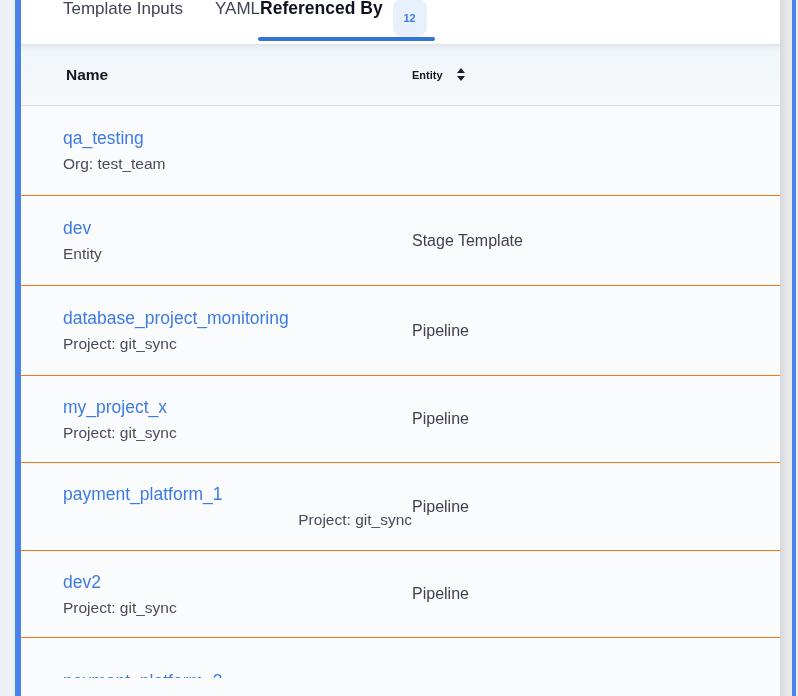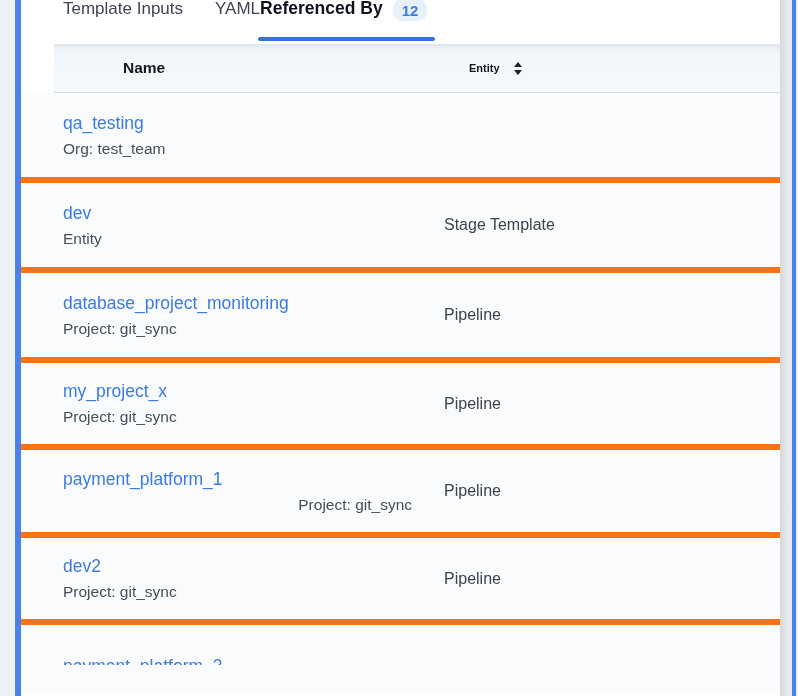--- a/index.html
+++ b/index.html
@@ -27,40 +27,40 @@
 
   
   .tabbar{height:44px;background:#ffffff;display:flex;align-items:stretch;
     padding-left:42px;flex:0 0 auto;overflow:hidden;}
   .tab{position:relative;display:flex;align-items:flex-start;cursor:pointer;}
   .tab .tab-label{margin-top:-3px;line-height:23px;font-size:17px;color:#3f4455;white-space:nowrap;}
   .tab.t1{margin-right:32px;}
   .tab.t2{}
   .tab.active .tab-label{font-size:17.5px;font-weight:700;color:#0f1320;}
   .tab-badge{display:inline-flex;align-items:center;justify-content:center;
-    margin-left:10px;margin-top:-1px;height:22px;min-width:34px;padding:0 9px;
+    margin-left:10px;margin-top:-1px;height:38px;min-width:34px;padding:0 9px;
     border-radius:9px;background:var(--badge-bg);color:var(--badge-text);
-    font-size:15px;font-weight:700;text-align:center;}
+    font-size:11px;font-weight:700;text-align:center;}
   .tab-underline{position:absolute;left:-2px;right:-8px;bottom:3px;height:4px;
     border-radius:3px;background:var(--underline-blue);}
 
   
-  .thead{height:49px;flex:0 0 auto;display:flex;align-items:center;padding-left:69px;
+  .thead{height:62px;flex:0 0 auto;display:flex;align-items:center;padding-left:45px;
     background:linear-gradient(180deg,#f1f6fa 0%,#f5f9fc 100%);
     border-bottom:1px solid #d8dce2;
-    box-shadow:inset 0 7px 6px -5px rgba(22,34,55,0.10);margin-left:33px;}
+    box-shadow:inset 0 7px 6px -5px rgba(22,34,55,0.10);}
   .th-name{width:346px;font-size:15.5px;font-weight:700;color:#14171f;}
   .th-entity{display:flex;align-items:center;font-size:11px;font-weight:700;color:#14171f;cursor:pointer;}
   .sort-icon{display:flex;flex-direction:column;align-items:center;margin-left:14px;gap:3px;}
   .sort-icon .up{width:0;height:0;border-left:4.5px solid transparent;border-right:4.5px solid transparent;border-bottom:5px solid #1d212b;}
   .sort-icon .down{width:0;height:0;border-left:4.5px solid transparent;border-right:4.5px solid transparent;border-top:5px solid #1d212b;}
 
   
   .list{height:572px;flex:0 0 auto;overflow:hidden;background:var(--row-bg);}
-  .row{display:flex;background:var(--row-bg);border-bottom:6px solid #f97316;height:90px;gap:32px;}
+  .row{display:flex;background:var(--row-bg);border-bottom:1px solid #f97316;height:90px;}
   .row.h87{height:87px;}
   .row.h88{height:88px;text-align:right;}
   .cell-name{width:391px;padding-left:42px;display:flex;flex-direction:column;justify-content:center;}
   .row-name{font-size:17.5px;font-weight:500;line-height:24px;color:var(--link-blue);
     text-decoration:none;cursor:pointer;align-self:flex-start;white-space:nowrap;}
   .row-scope{font-size:15.5px;line-height:22px;margin-top:3px;color:#484d5a;white-space:nowrap;}
   .cell-entity{flex:1;display:flex;align-items:center;font-size:16px;color:#3e4350;}
   .filler{height:29px;flex:0 0 auto;background:var(--row-bg);}
 </style>
 </head>

